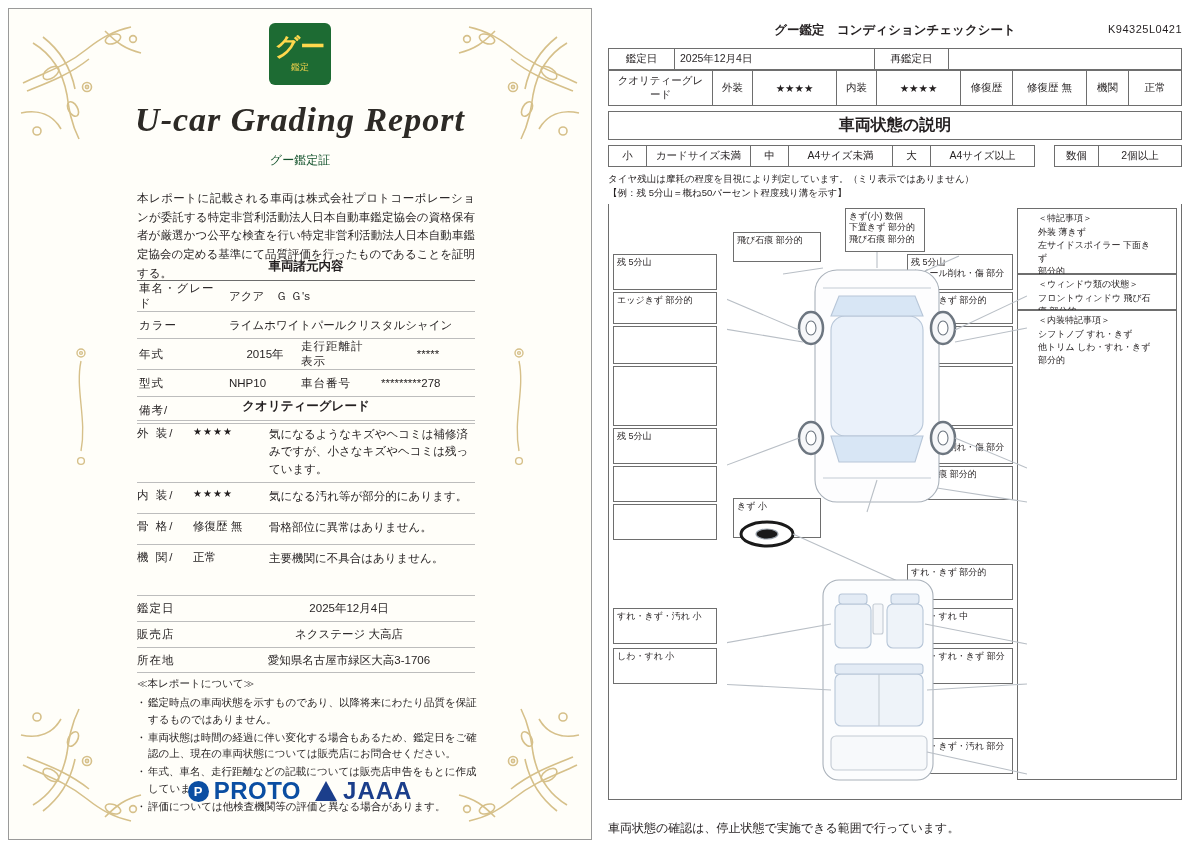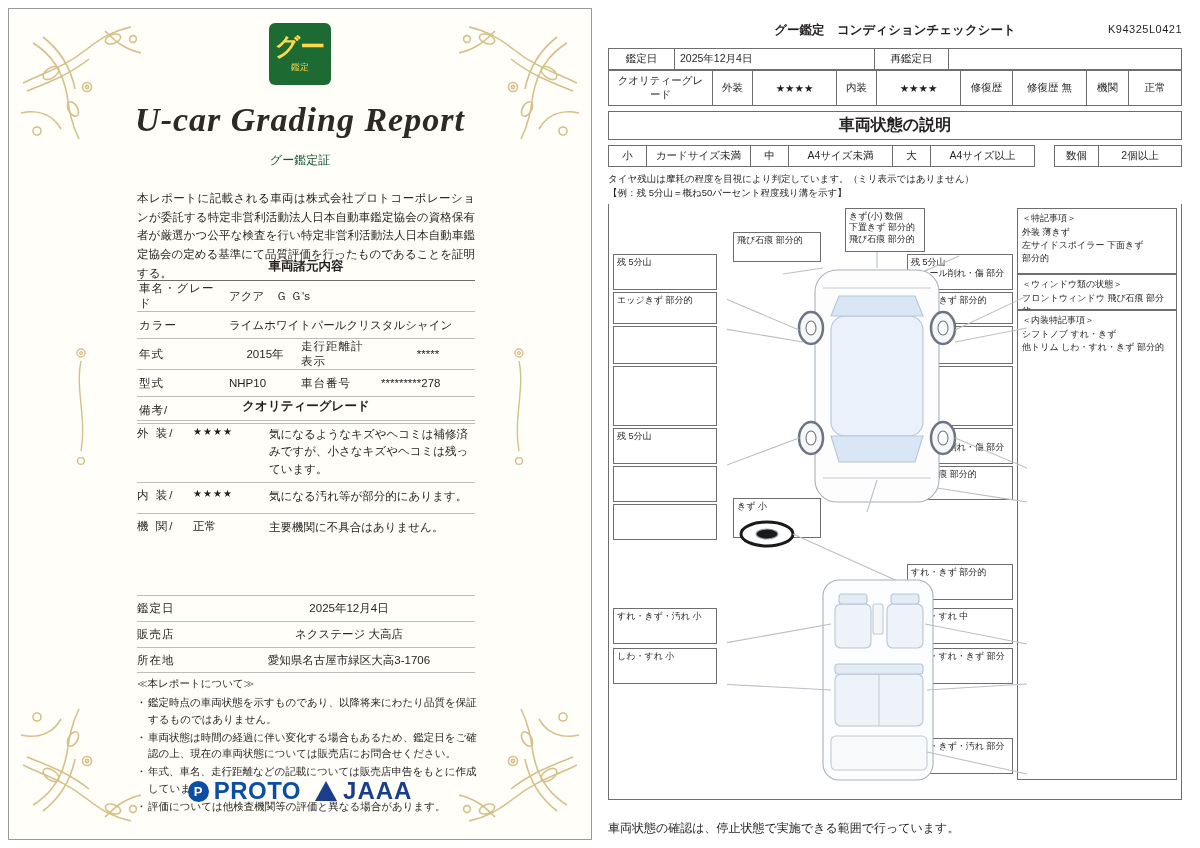--- a/index.html
+++ b/index.html
@@ -120,21 +120,21 @@
   .sizebar td { height:21px; }
 
   .tirenote { font-size:9.5px; line-height:1.45; margin:5px 0 4px; }
 
   .diagwrap { position:relative; border:1px solid #6e6e6e; border-top:none; height:596px; }
 
   .cell {
     position:absolute; border:1px solid #6e6e6e; background:#fff;
     font-size:9px; line-height:1.3; padding:2px 3px; overflow:hidden;
   }
-  .notecell { position:absolute; border:1px solid #6e6e6e; background:#fff; font-size:9px; line-height:1.45; padding:3px 4px; }
+  .notecell { position:absolute; border:1px solid #6e6e6e; background:#fff; font-size:9px; line-height:1.45; padding:3px 20px; }
   .notecell .hd { margin-bottom:1px; }
 
   .diagram { position:absolute; left:118px; top:8px; width:300px; height:580px; }
   .footnote { font-size:12px; margin-top:20px; }
 
   svg.ill { display:block; }
 </style>
 </head>
 <body>
 
@@ -272,20 +272,25 @@
         <div class="k">外 装/</div>
         <div class="m stars">★★★★</div>
         <div class="t">気になるようなキズやヘコミは補修済みですが、小さなキズやヘコミは残っています。</div>
       </div>
       <div class="grow">
         <div class="k">内 装/</div>
         <div class="m stars">★★★★</div>
         <div class="t">気になる汚れ等が部分的にあります。</div>
       </div>
       <div class="grow">
+        <div class="k">骨 格/</div>
+        <div class="m">修復歴 無</div>
+        <div class="t">骨格部位に異常はありません。</div>
+      </div>
+      <div class="grow">
         <div class="k">機 関/</div>
         <div class="m">正常</div>
         <div class="t">主要機関に不具合はありません。</div>
       </div>
     </div>
 
     <div class="tailrows">
       <div class="trow">
         <div class="k">鑑定日</div>
         <div class="v">2025年12月4日</div>

